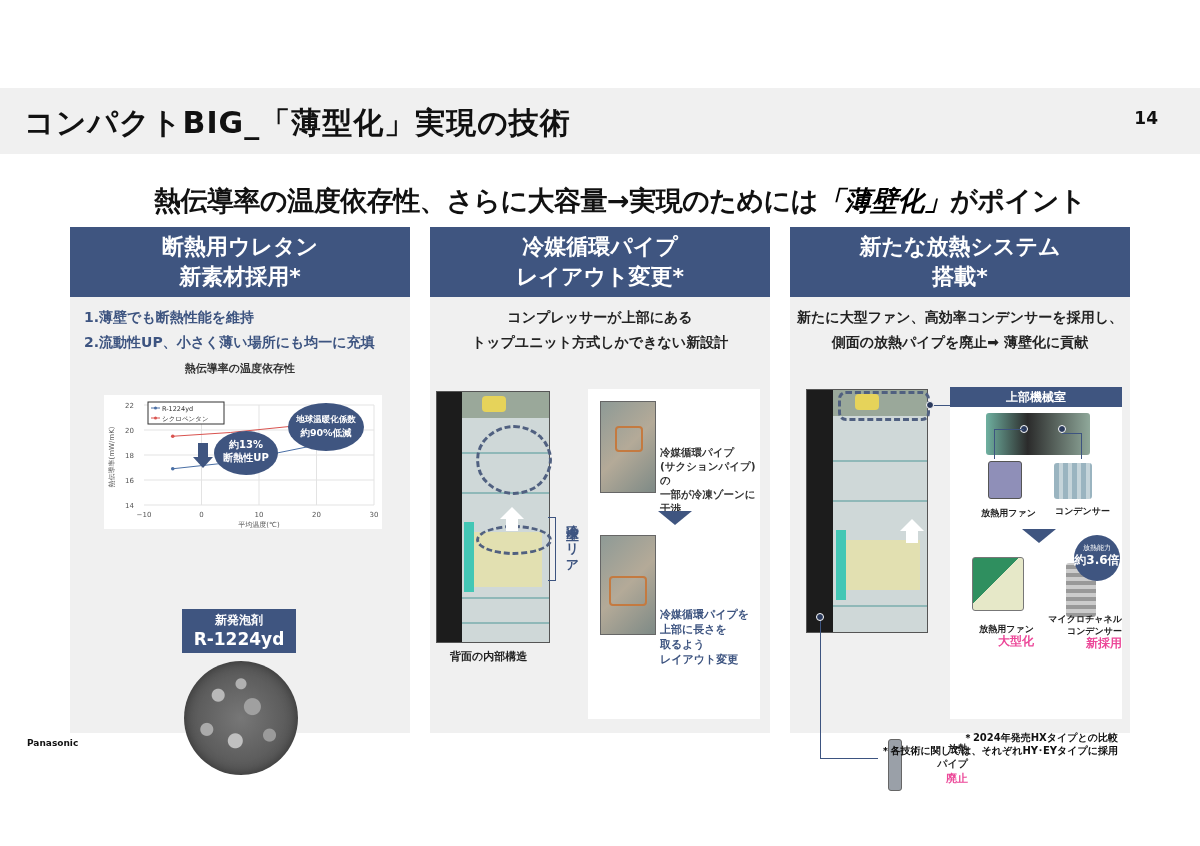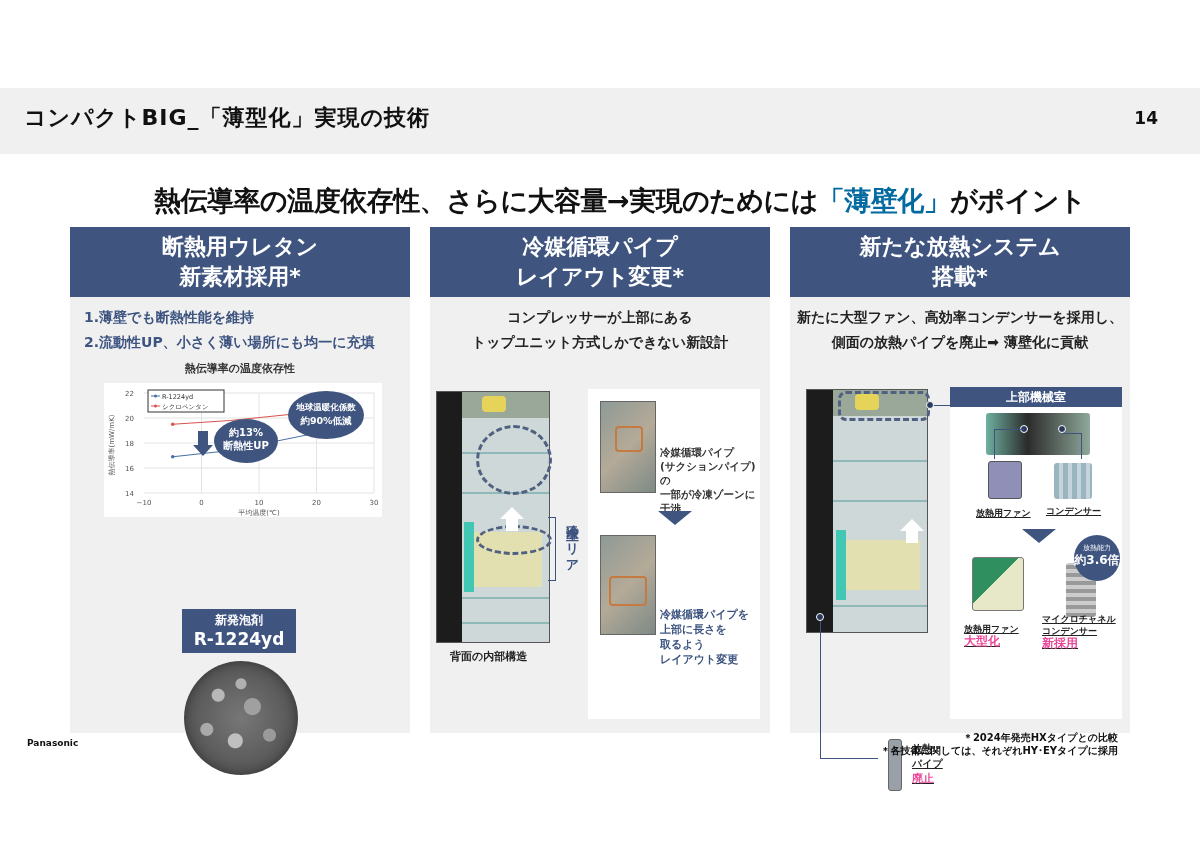--- a/index.html
+++ b/index.html
@@ -1,37 +1,37 @@
 <!DOCTYPE html>
 <html><head>
 <meta charset="utf-8">
 <style>
   * { box-sizing: border-box; margin: 0; padding: 0; }
   html, body { width: 1200px; height: 846px; background: #ffffff; overflow: hidden; }
   body { font-family: "DejaVu Sans", "Liberation Sans", sans-serif; color: #1a1a1a; position: relative; }
 
   .title-bar { position: absolute; left: 0; top: 88px; width: 1200px; height: 66px; background: #f0f0f0; }
-  .title-text { position: absolute; left: 24px; top: 15px; font-size: 22px; font-weight: bold; letter-spacing: 1px; color: #111; }
+  .title-text { position: absolute; left: 24px; top: 15px; font-size: 30px; font-weight: bold; letter-spacing: 1px; color: #111; }
   .page-num { position: absolute; right: 42px; top: 20px; font-size: 17px; font-weight: bold; color: #111; }
 
   .subtitle { position: absolute; left: 0; top: 183px; width: 1200px; text-align: center; font-size: 27px; font-weight: bold; color: #111; letter-spacing: -0.5px; padding-left: 40px; }
-  .subtitle .accent { color: #0369a1; }
+  .subtitle .accent { color: #000000; font-style: italic; }
 
   .panel { position: absolute; top: 227px; width: 340px; height: 506px; background: #f0f0f0; }
   .panel.p1 { left: 70px; }
   .panel.p2 { left: 430px; }
   .panel.p3 { left: 790px; }
   .panel-head { width: 100%; height: 70px; background: #3f5580; color: #fff; text-align: center; font-size: 22px; font-weight: bold; line-height: 30px; padding-top: 5px; }
   .panel-body { position: relative; width: 100%; height: 436px; }
 
   .bullets { padding: 8px 0 0 14px; font-size: 14px; font-weight: bold; color: #3d5480; line-height: 25px; }
   .desc { text-align: center; font-size: 14px; font-weight: bold; color: #222; line-height: 25px; padding-top: 8px; }
 
   .chart-title { position: absolute; left: 0; width: 100%; top: 64px; text-align: center; font-size: 11px; font-weight: bold; color: #333; }
-  .chart-box { position: absolute; left: 34px; top: 86px; width: 278px; height: 134px; background: #fff; }
+  .chart-box { position: absolute; left: 34px; top: 98px; width: 278px; height: 134px; background: #fff; }
 
   .foam-label { position: absolute; left: 112px; top: 312px; width: 114px; height: 44px; background: #3f5580; color: #fff; text-align: center; }
   .foam-label .l1 { font-size: 12px; font-weight: bold; padding-top: 3px; }
   .foam-label .l2 { font-size: 17px; font-weight: bold; line-height: 20px; }
   .foam-circle { position: absolute; left: 114px; top: 364px; width: 114px; height: 114px; border-radius: 50%;
     background:
       radial-gradient(circle at 30% 30%, #b8b8b8 0 6px, transparent 7px),
       radial-gradient(circle at 60% 40%, #a0a0a0 0 8px, transparent 9px),
       radial-gradient(circle at 45% 70%, #c0c0c0 0 7px, transparent 8px),
       radial-gradient(circle at 75% 65%, #9a9a9a 0 6px, transparent 7px),
@@ -57,21 +57,21 @@
 
   .white-card { position: absolute; background: #fff; }
   .photo { position: absolute; background: linear-gradient(135deg, #8e9a96, #b4aa98 50%, #7e8a86); border: 1px solid #666; }
   .photo .pipe { position: absolute; border: 2px solid #c47a40; border-radius: 4px; }
   .tri-down { position: absolute; width: 0; height: 0; border-left: 17px solid transparent; border-right: 17px solid transparent; border-top: 14px solid #3f5580; }
   .card-text { position: absolute; font-size: 10.5px; font-weight: bold; line-height: 14px; color: #333; }
   .card-text.blue { color: #3d5480; font-size: 11px; line-height: 15px; }
 
   .section-tag { position: absolute; background: #3f5580; color: #fff; font-size: 12px; font-weight: bold; text-align: center; }
   .part-img { position: absolute; border-radius: 3px; }
-  .part-label { position: absolute; font-size: 9px; font-weight: bold; color: #222; text-align: left; line-height: 12px; text-decoration: underline; }
+  .part-label { position: absolute; font-size: 9px; font-weight: bold; color: #222; text-align: right; line-height: 12px; }
   .part-label .big { color: #ec4899; font-size: 12px; }
   .badge-circle { position: absolute; width: 46px; height: 46px; border-radius: 50%; background: #3f5580; color: #fff; text-align: center; }
   .badge-circle .s { font-size: 7px; padding-top: 8px; display: block; }
   .badge-circle .b { font-size: 12px; font-weight: bold; display: block; line-height: 14px; }
   .connector { position: absolute; border-color: #3d5480; border-style: solid; }
   .dot { position: absolute; width: 8px; height: 8px; border-radius: 50%; background: #2b3a5c; border: 1px solid #fff; }
 
   .footnotes { position: absolute; right: 82px; top: 731px; text-align: right; font-size: 10px; font-weight: bold; line-height: 13px; color: #111; }
   .brand { position: absolute; left: 27px; top: 738px; font-size: 9px; font-weight: bold; color: #111; }
 </style>

